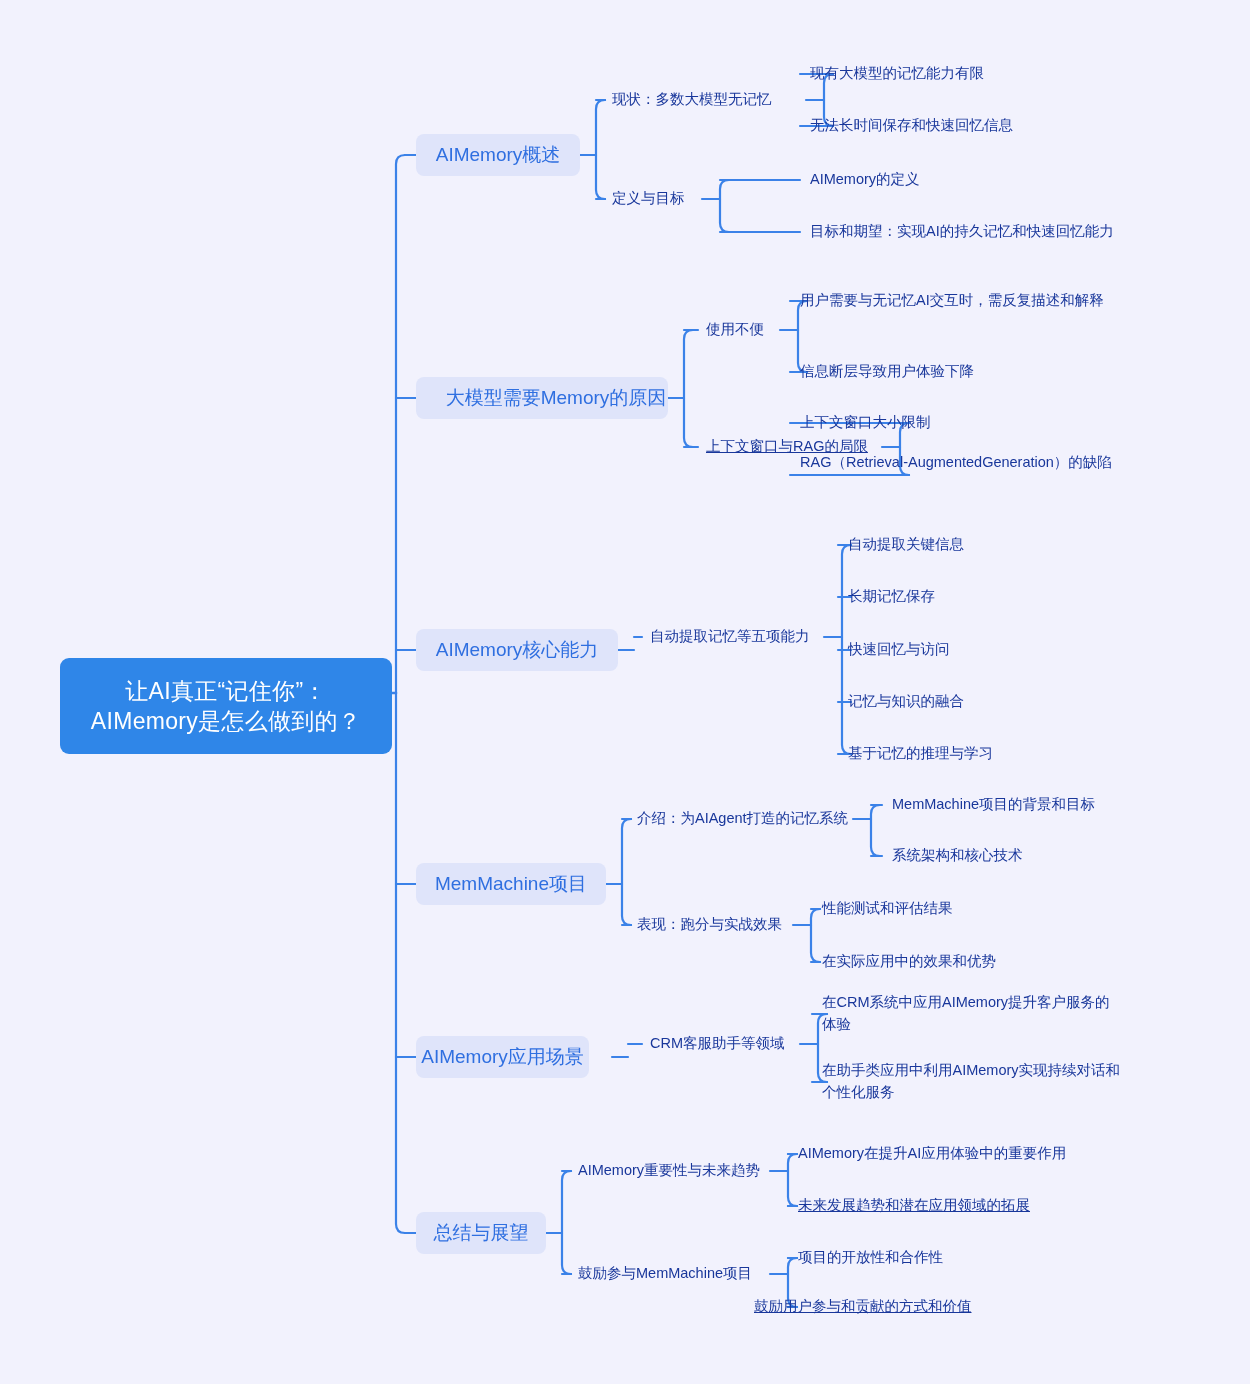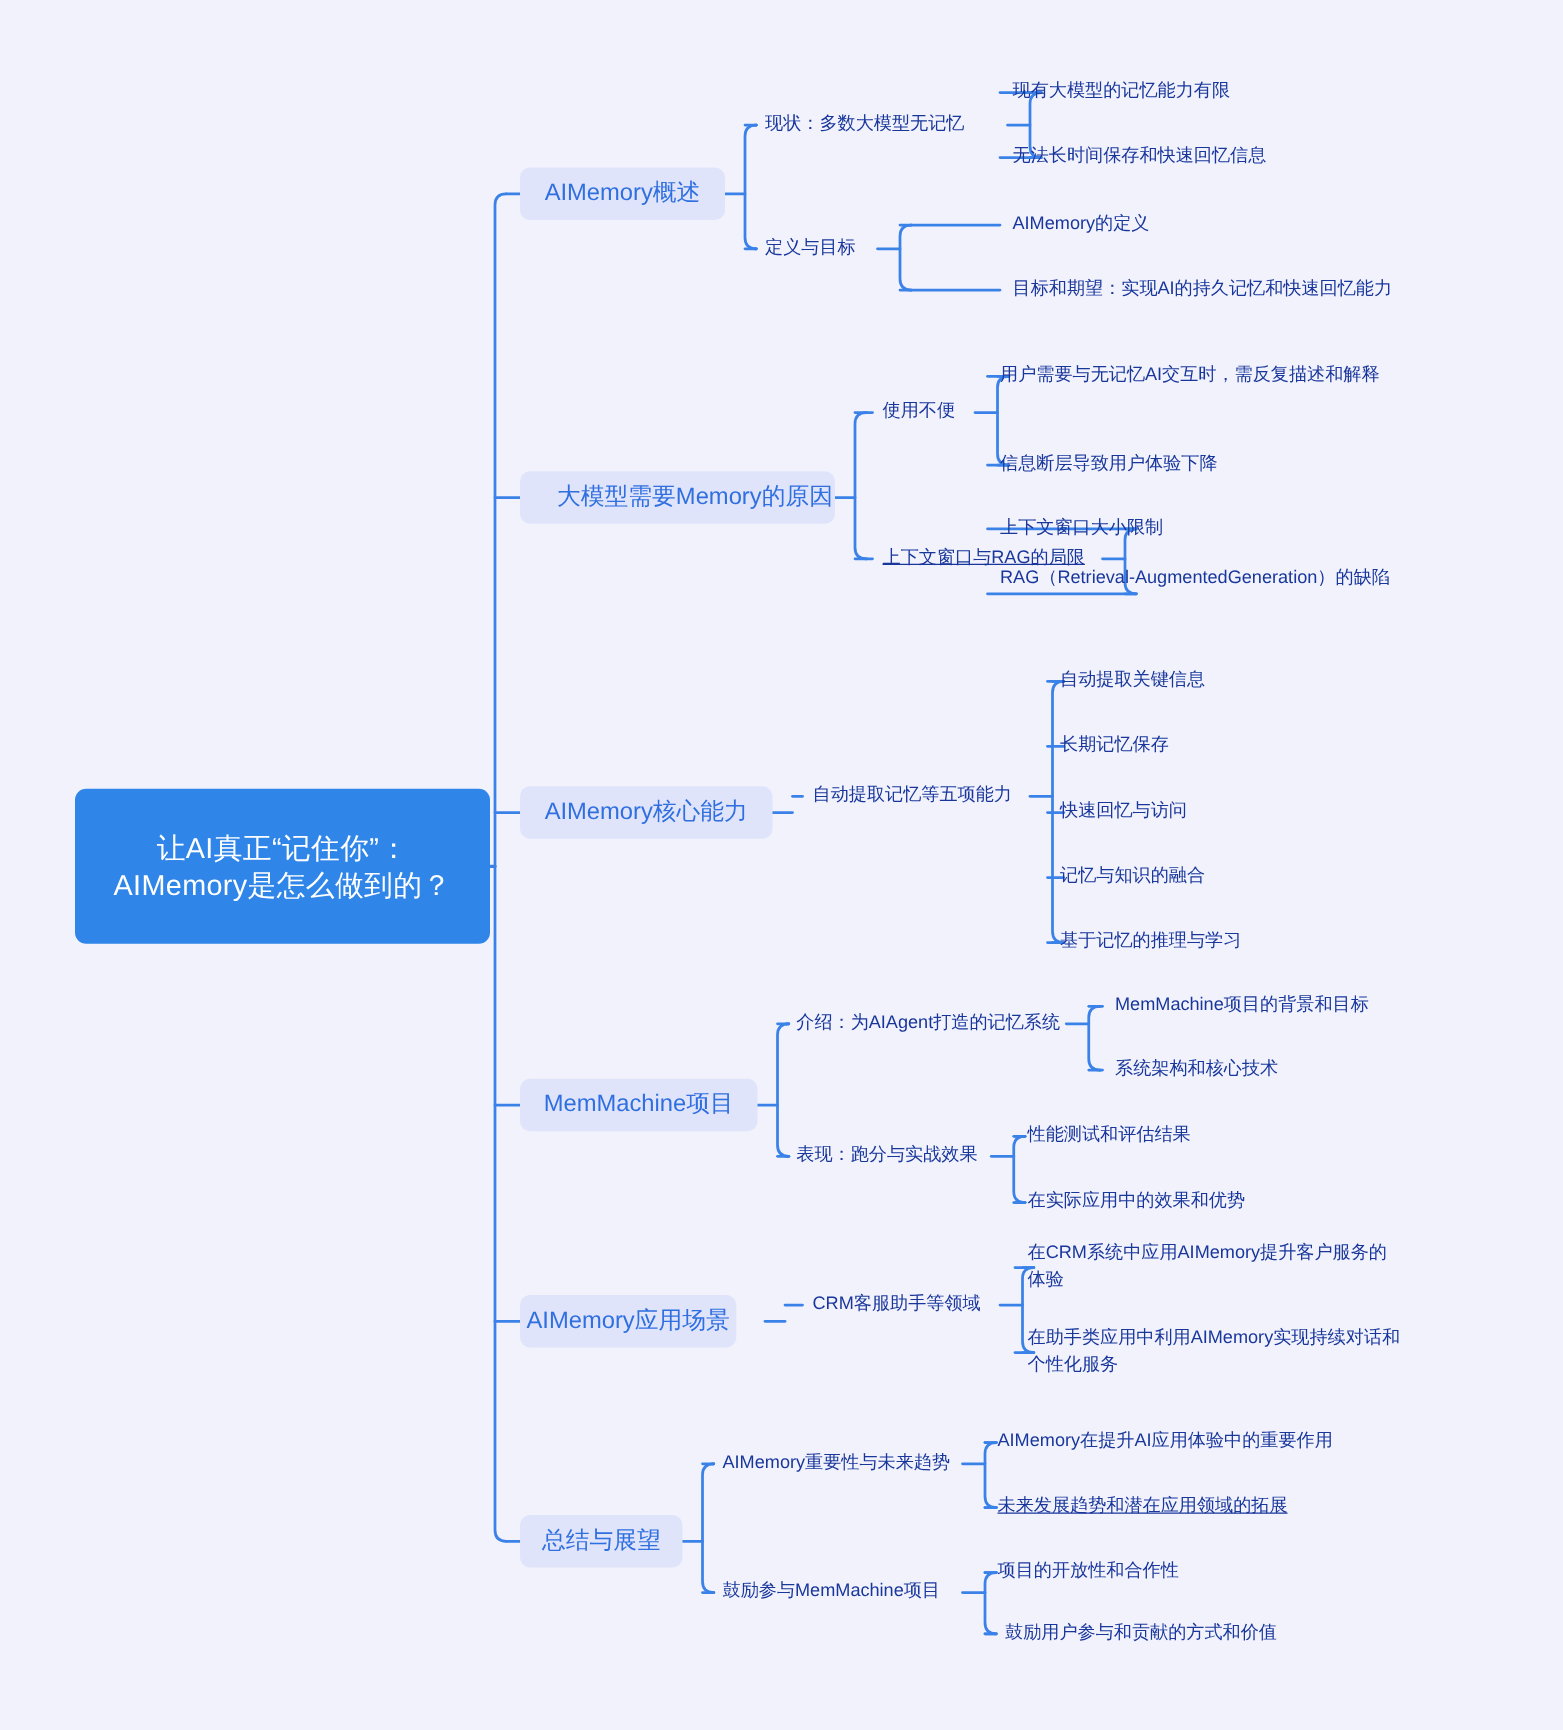--- a/index.html
+++ b/index.html
@@ -180,21 +180,21 @@
     <g>
       <path d="M797,1258 Q788,1258 788,1267 V1298 Q788,1307 797,1307" class="conn"></path>
       <path d="M797,1258 H788" class="conn"></path>
       <path d="M797,1307 H788" class="conn"></path>
     </g>
     <path d="M797,1258 H788" class="conn"></path>
     <path d="M797,1307 H788" class="conn"></path>
   </svg>
 
 <div id="nodes">
-    <div class="node root-node" style="left: 60px; top: 631px; width: 332px; height: 124px;">
+    <div class="node root-node" style="left: 60px; top: 658px; width: 332px; height: 96px;">
       <span>让AI真正“记住你”：AIMemory是怎么做到的？</span>
     </div>
     <div class="node lvl1-node" style="left: 416px; top: 134px; width: 164px; height: 42px;">
       <span>AIMemory概述</span>
     </div>
     <div class="node lvl1-node" style="left: 416px; top: 377px; width: 252px; height: 42px; padding-left: 44px;">
       <span>大模型需要Memory的原因</span>
     </div>
     <div class="node lvl1-node" style="left: 416px; top: 629px; width: 202px; height: 42px;">
       <span>AIMemory核心能力</span>
@@ -297,16 +297,16 @@
     </div>
     <div class="node lvl3-node" style="left: 798px; width: 300px; top: 1195px; text-decoration: underline;">
       <span>未来发展趋势和潜在应用领域的拓展</span>
     </div>
     <div class="node lvl2-node" style="left: 578px; top: 1262px; height: 24px;">
       <span>鼓励参与MemMachine项目</span>
     </div>
     <div class="node lvl3-node" style="left: 798px; width: 300px; top: 1247px;">
       <span>项目的开放性和合作性</span>
     </div>
-    <div class="node lvl3-node" style="left: 804px; width: 300px; top: 1296px;">
+    <div class="node lvl3-node" style="left: 754px; width: 300px; top: 1296px; text-decoration: underline;">
       <span>鼓励用户参与和贡献的方式和价值</span>
     </div>
   </div>
 
 </body></html>

